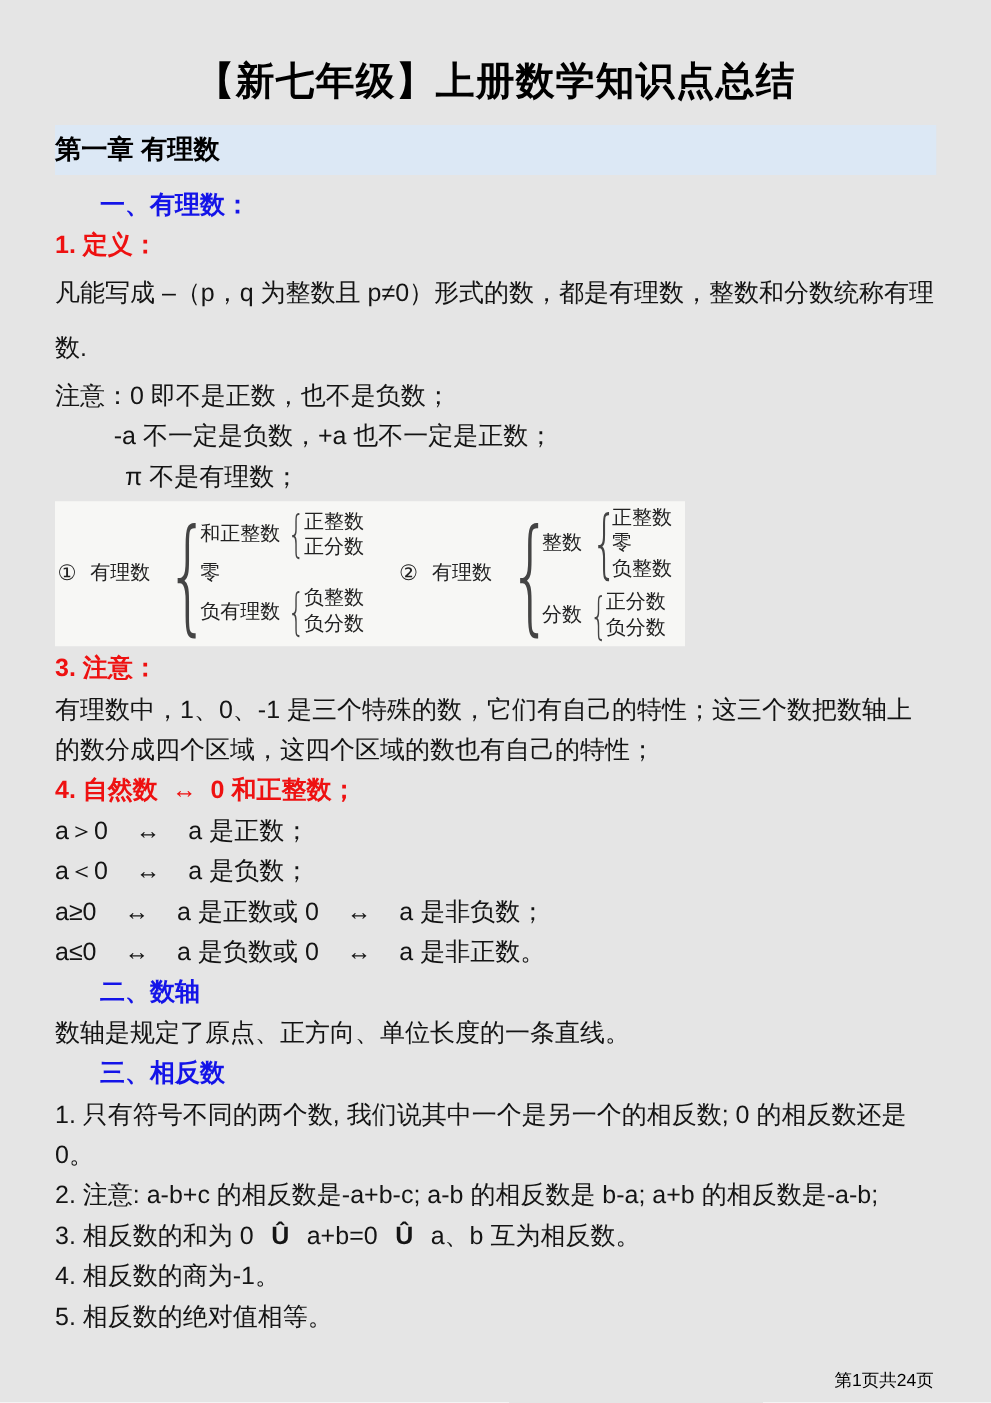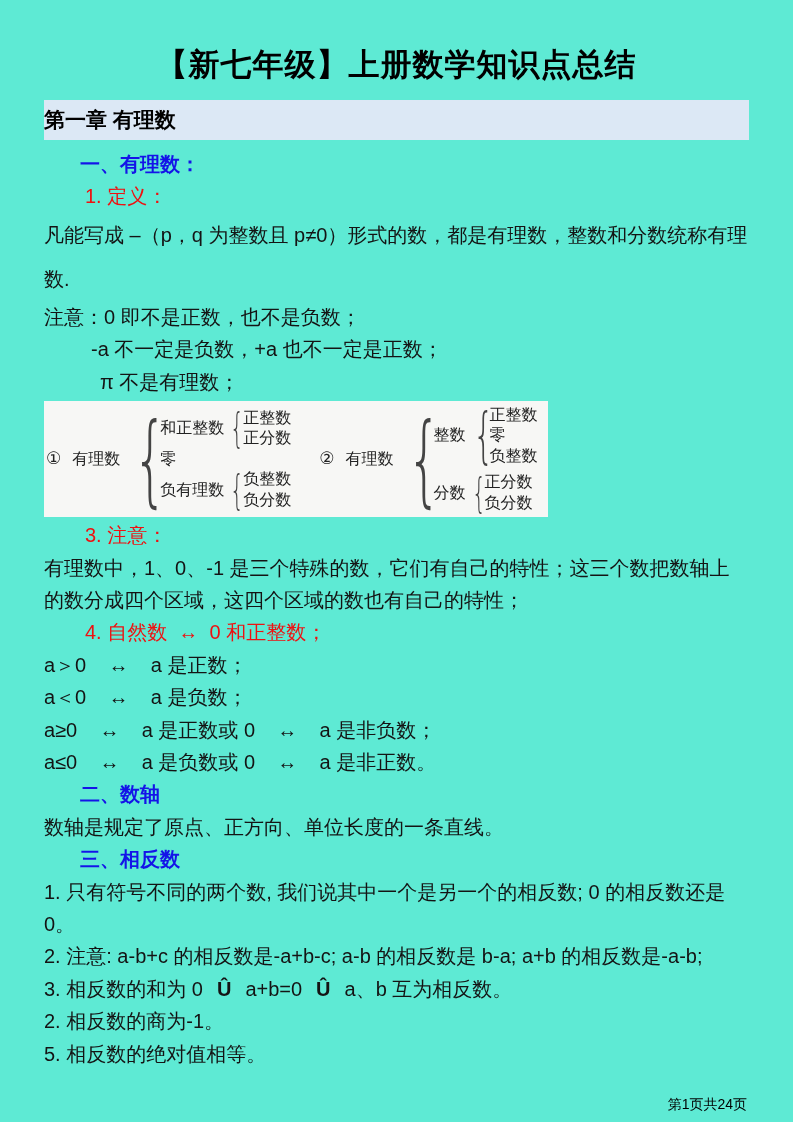--- a/index.html
+++ b/index.html
@@ -1,40 +1,40 @@
 <!DOCTYPE html>
 <html><head>
 <meta charset="utf-8">
 <style>
   html,body{margin:0;padding:0;background:#ffffff;}
   .page{
     position:relative;
     width:793px;height:1122px;
     box-sizing:border-box;
     padding:44px 44px 0 44px;
-    background:#5eead4;
+    background:#e5e5e5;
     font-family:"Liberation Sans","DejaVu Sans",sans-serif;
     color:#141414;
     overflow:hidden;
   }
   h1.doc-title{
     font-size:31px;font-weight:700;
     text-align:center;letter-spacing:1px;
     margin:0 0 14px 0;color:#000;
   }
   .chapter-bar{
     background:#dce8f5;
     text-align:left;
     font-size:21px;font-weight:700;
     height:40px;line-height:40px;
     margin:2px 0 8px 0;color:#000;
   }
   p{margin:0;font-size:20px;line-height:1.62;}
   .h-blue{color:#1414e8;font-weight:700;margin-left:36px;}
-  .h-red{color:#ee1111;font-weight:400;margin-left:41px;}
+  .h-red{color:#ee1111;font-weight:700;}
   .def-para{line-height:2.2;}
   .indent-1{padding-left:47px;}
   .indent-2{padding-left:56px;}
   .sp{white-space:pre-wrap;}
   .usym{font-weight:700;margin:0 14px;}
   
   .diagram{
     display:flex;gap:28px;align-items:center;
     background:#f7f7f5;
     width:fit-content;
@@ -148,18 +148,18 @@
   <p class="sp">a≥0    ↔    a 是正数或 0    ↔    a 是非负数；</p>
   <p class="sp">a≤0    ↔    a 是负数或 0    ↔    a 是非正数。</p>
 
   <p class="h-blue">二、数轴</p>
   <p>数轴是规定了原点、正方向、单位长度的一条直线。</p>
 
   <p class="h-blue">三、相反数</p>
   <p>1. 只有符号不同的两个数, 我们说其中一个是另一个的相反数; 0 的相反数还是 0。</p>
   <p>2. 注意: a-b+c 的相反数是-a+b-c; a-b 的相反数是 b-a; a+b 的相反数是-a-b;</p>
   <p><span>3. 相反数的和为 0</span><span class="usym">Û</span><span>a+b=0</span><span class="usym">Û</span><span>a、b 互为相反数。</span></p>
-  <p>2. 相反数的商为-1。</p>
+  <p>4. 相反数的商为-1。</p>
   <p>5. 相反数的绝对值相等。</p>
 
   <div class="page-num">第1页共24页</div>
 
 </div>
 
 </body></html>

